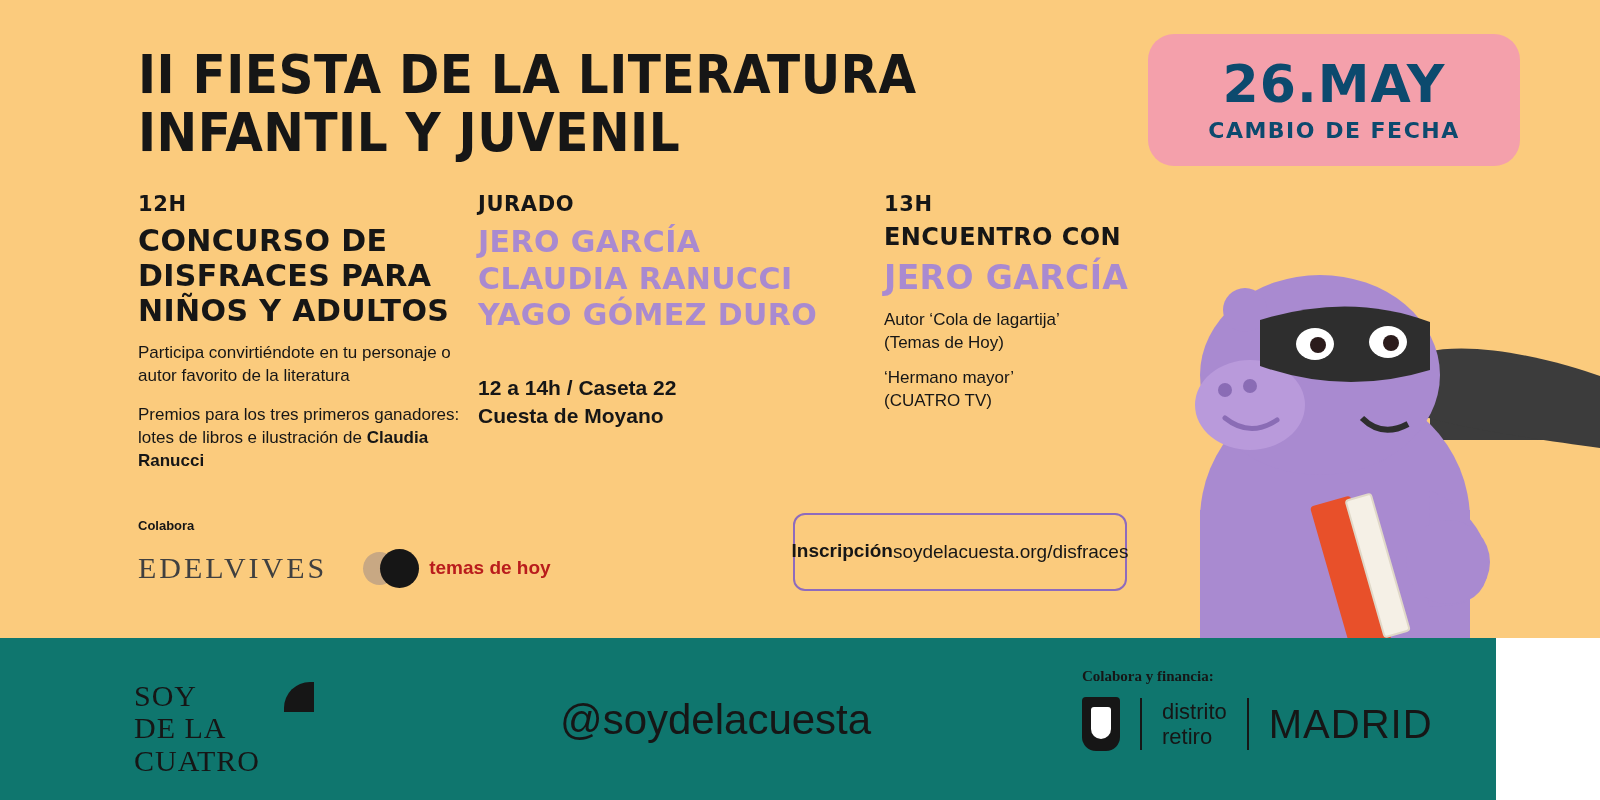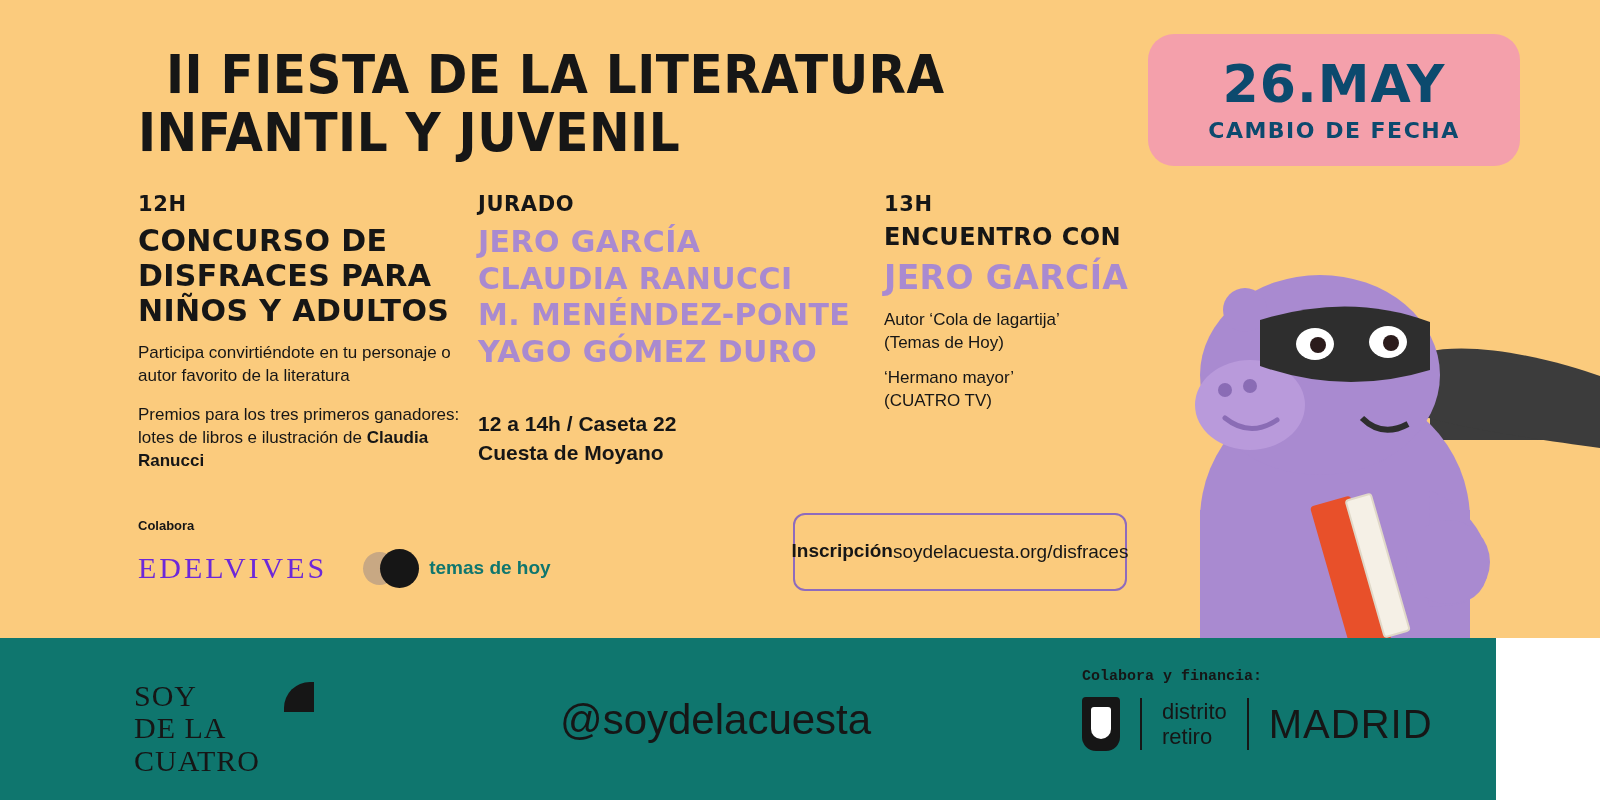--- a/index.html
+++ b/index.html
@@ -35,21 +35,21 @@
     width: 900px;
     color: #161616;
     font-weight: bold;
     font-size: 54px;
     line-height: 1.07;
     letter-spacing: 0.5px;
     text-transform: uppercase;
     font-family: "DejaVu Sans", sans-serif;
     font-stretch: condensed;
   }
-  .headline .l1 { display: block; margin-left: 28px; }
+  .headline .l1 { display: block; }
   .headline .l2 { display: block; }
 
   
   .date-badge {
     position: absolute;
     left: 1148px;
     top: 34px;
     width: 372px;
     height: 132px;
     background: #f4a0ab;
@@ -162,21 +162,21 @@
   }
   .collab-row {
     display: flex;
     align-items: center;
     gap: 36px;
   }
   .logo-edelvives {
     font-family: "Liberation Serif", serif;
     font-size: 30px;
     letter-spacing: 3px;
-    color: #6d28d9;
+    color: #404040;
   }
   .logo-temas {
     display: flex;
     align-items: center;
     gap: 10px;
   }
   .temas-mark {
     position: relative;
     width: 56px;
     height: 38px;
@@ -192,21 +192,21 @@
     position: absolute;
     left: 17px; top: 0;
     width: 39px; height: 39px;
     border-radius: 50%;
     background: #161616;
   }
   .logo-temas span {
     font-family: "Liberation Sans", sans-serif;
     font-weight: bold;
     font-size: 19px;
-    color: #0f766e;
+    color: #b91c1c;
   }
   .logo-sm {
     position: relative;
     width: 62px;
     height: 84px;
     margin-left: 10px;
   }
   .sm-box {
     width: 46px;
     height: 50px;
@@ -306,21 +306,21 @@
     font-size: 42px;
     color: #161616;
   }
   .fund-wrap {
     position: absolute;
     left: 1082px;
     top: 30px;
     width: 380px;
   }
   .fund-label {
-    font-family: Liberation Mono, monospace;
+    font-family: Liberation Serif, serif;
     font-weight: bold;
     font-size: 15px;
     color: #161616;
     margin-bottom: 12px;
     text-align: left;
   }
   .fund-row {
     display: flex;
     align-items: center;
     gap: 20px;
@@ -382,21 +382,20 @@
       <div class="blocktitle">CONCURSO DE DISFRACES PARA NIÑOS Y ADULTOS</div>
       <p class="body-text">Participa convirtiéndote en tu personaje o autor favorito de la literatura</p>
       <p class="body-text"><span>Premios para los tres primeros ganadores: lotes de libros e ilustración de </span><b>Claudia Ranucci</b></p>
     </div>
 
     <div class="col col-2">
       <div class="kicker">JURADO</div>
       <ul class="jury-list">
         <li>JERO GARCÍA</li>
         <li>CLAUDIA RANUCCI</li>
-        <li>M. MENÉNDEZ-PONTE</li>
         <li>YAGO GÓMEZ DURO</li>
       </ul>
       <p class="place" style="margin-top:40px;">12 a 14h / Caseta 22</p>
       <p class="place">Cuesta de Moyano</p>
     </div>
 
     <div class="col col-3">
       <div class="kicker">13H</div>
       <div class="blocktitle small">ENCUENTRO CON</div>
       <div class="purple-name">JERO GARCÍA</div>

